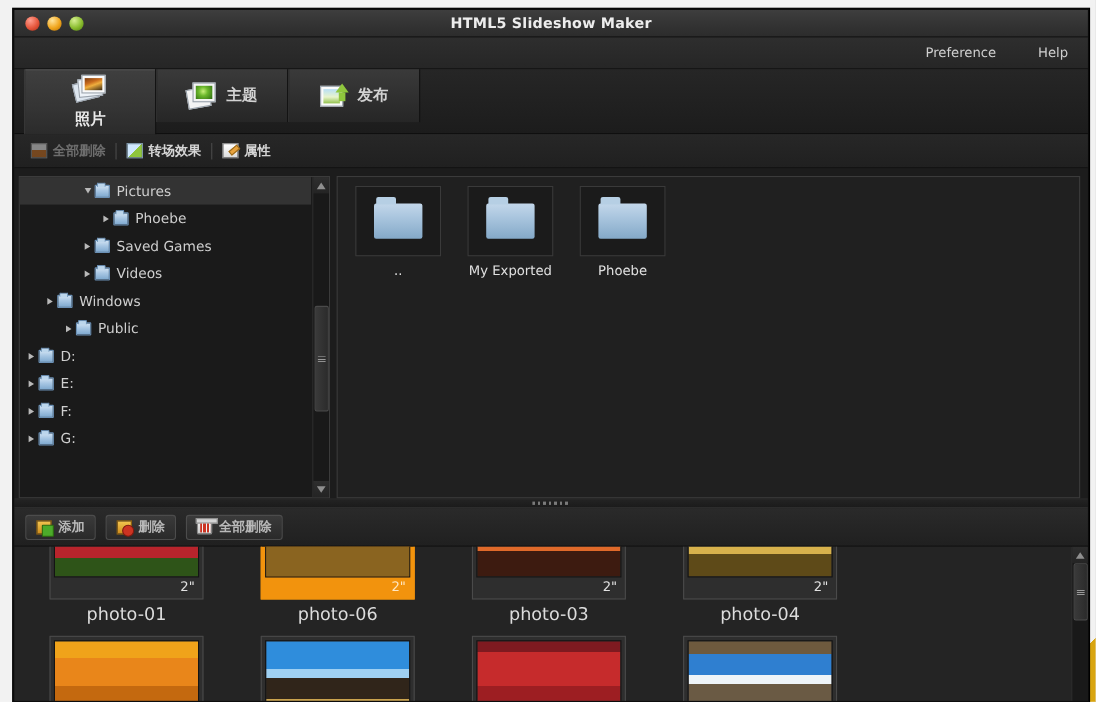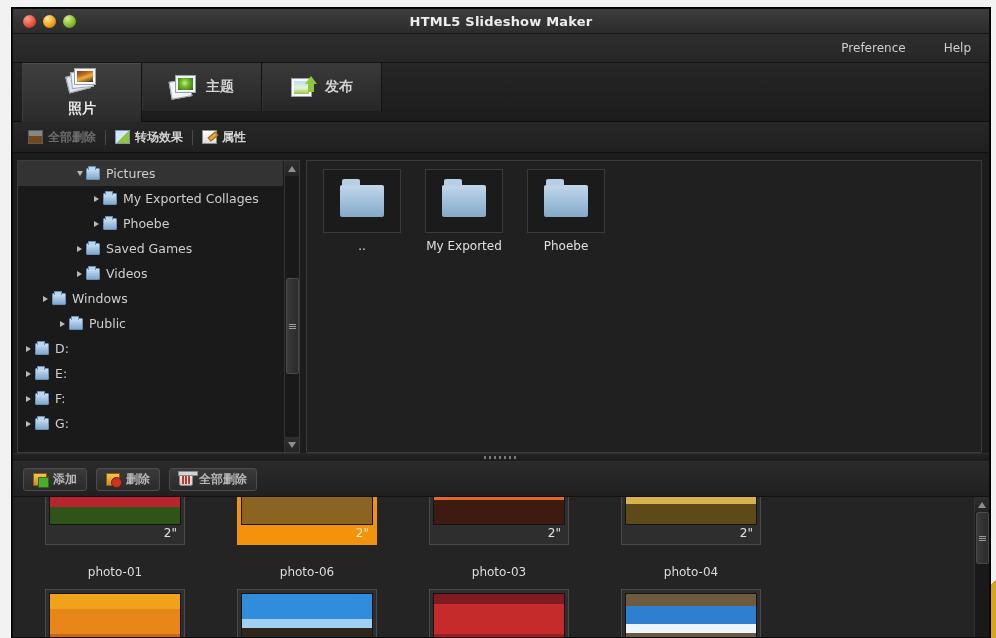--- a/index.html
+++ b/index.html
@@ -311,21 +311,21 @@
   .thumb {
     width: 100%; height: 86px;
     border: 1px solid #141414;
     background-size: cover; background-position: center;
   }
   .dur {
     text-align:right; font-size:12px; color:#e2e2e2;
     padding: 2px 4px 1px 0; line-height:1.1;
   }
   .card.sel .dur { color:#ffe7c2; }
-  .cap { font-size:12px; color:#dcdcdc; margin-top:20px; }
+  .cap { font-size:16px; color:#dcdcdc; margin-top:4px; }
 
   
   .ph-01 { background: linear-gradient(to bottom,#efe6c8 0 16%, #8c1f24 16% 55%, #b8242c 55% 80%, #2e5418 80% 100%); }
   .ph-02 { background: linear-gradient(to bottom,#3a2410 0 22%, #b98b2e 22% 46%, #e3c169 46% 60%, #8a6420 60% 100%); }
   .ph-03 { background: linear-gradient(to bottom,#2b1010 0 14%, #c0331f 14% 50%, #e06a2a 50% 72%, #3d1b10 72% 100%); }
   .ph-04 { background: linear-gradient(to bottom,#4a3a14 0 18%, #b8932e 18% 52%, #d8b24c 52% 76%, #5e4a18 76% 100%); }
   .ph-05 { background: linear-gradient(to bottom,#f0a31a 0 18%, #e9861a 18% 48%, #c4690f 48% 72%, #2a1a08 72% 100%); }
   .ph-06 { background: linear-gradient(to bottom,#2f8ddc 0 30%, #9fd0f2 30% 40%, #30251a 40% 62%, #caa34e 62% 82%, #b9b09a 82% 100%); }
   .ph-07 { background: linear-gradient(to bottom,#7e1a20 0 12%, #c62b2c 12% 48%, #9d1e22 48% 66%, #2f5e18 66% 100%); }
   .ph-08 { background: linear-gradient(to bottom,#6e5a3e 0 14%, #2f7fd0 14% 36%, #eef4f8 36% 46%, #6a5a44 46% 72%, #dfe5e8 72% 100%); }
@@ -404,27 +404,20 @@
                 <span class="arrow-d"></span>
               </span>
               <span class="folder"></span>
               <span>Pictures</span>
             </div>
             <div class="tnode" style="padding-left: 72px;">
               <span class="tw">
                 <span class="arrow-r"></span>
               </span>
               <span class="folder"></span>
-              <span>My Exported Collages</span>
-            </div>
-            <div class="tnode" style="padding-left: 72px;">
-              <span class="tw">
-                <span class="arrow-r"></span>
-              </span>
-              <span class="folder"></span>
               <span>Phoebe</span>
             </div>
             <div class="tnode" style="padding-left: 55px;">
               <span class="tw">
                 <span class="arrow-r"></span>
               </span>
               <span class="folder"></span>
               <span>Saved Games</span>
             </div>
             <div class="tnode" style="padding-left: 55px;">

